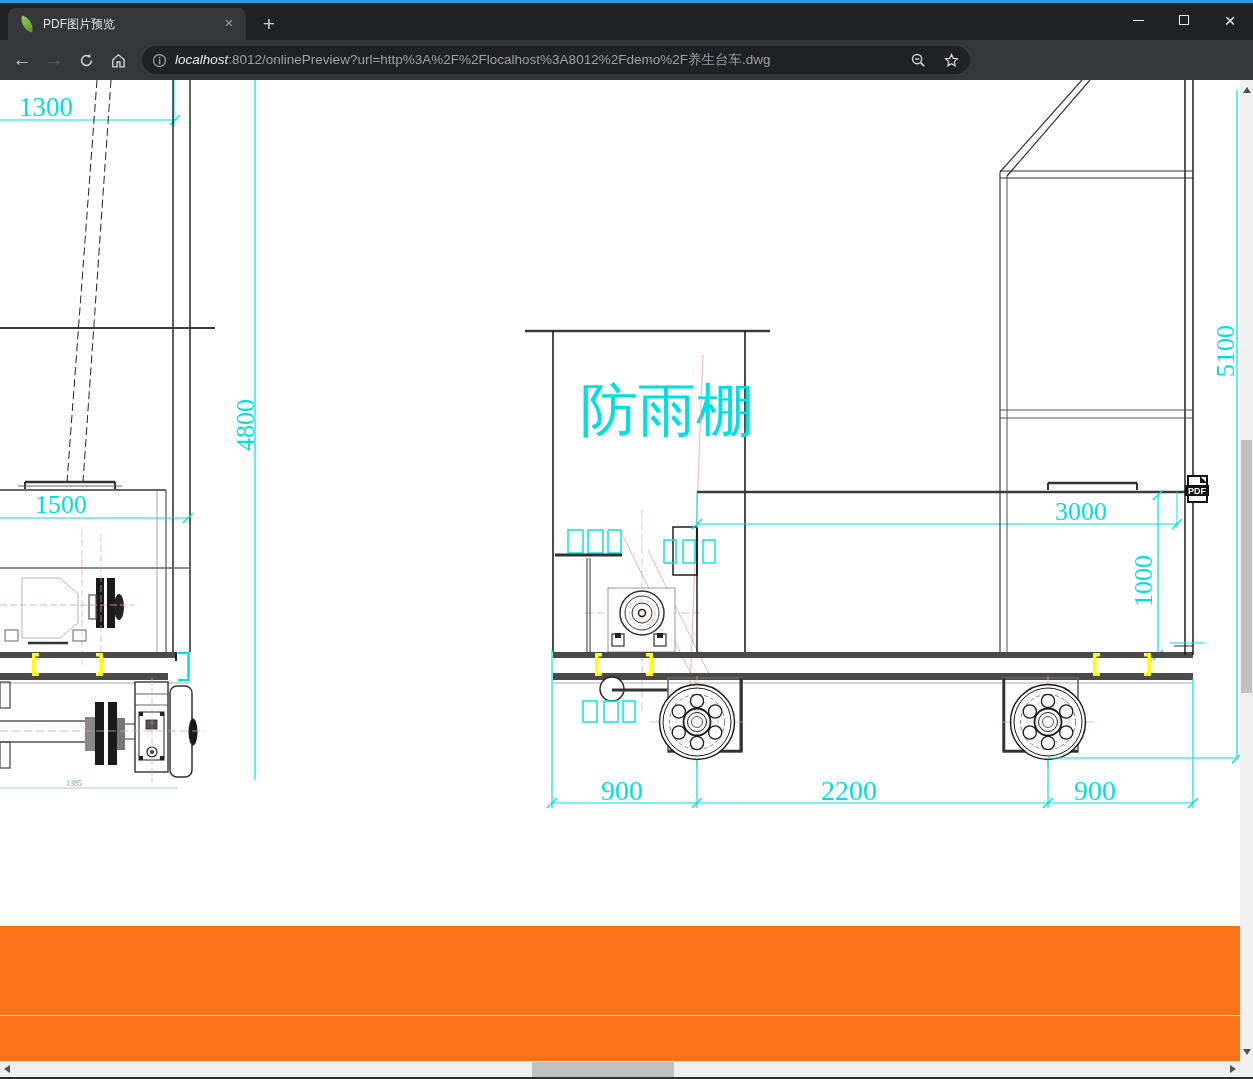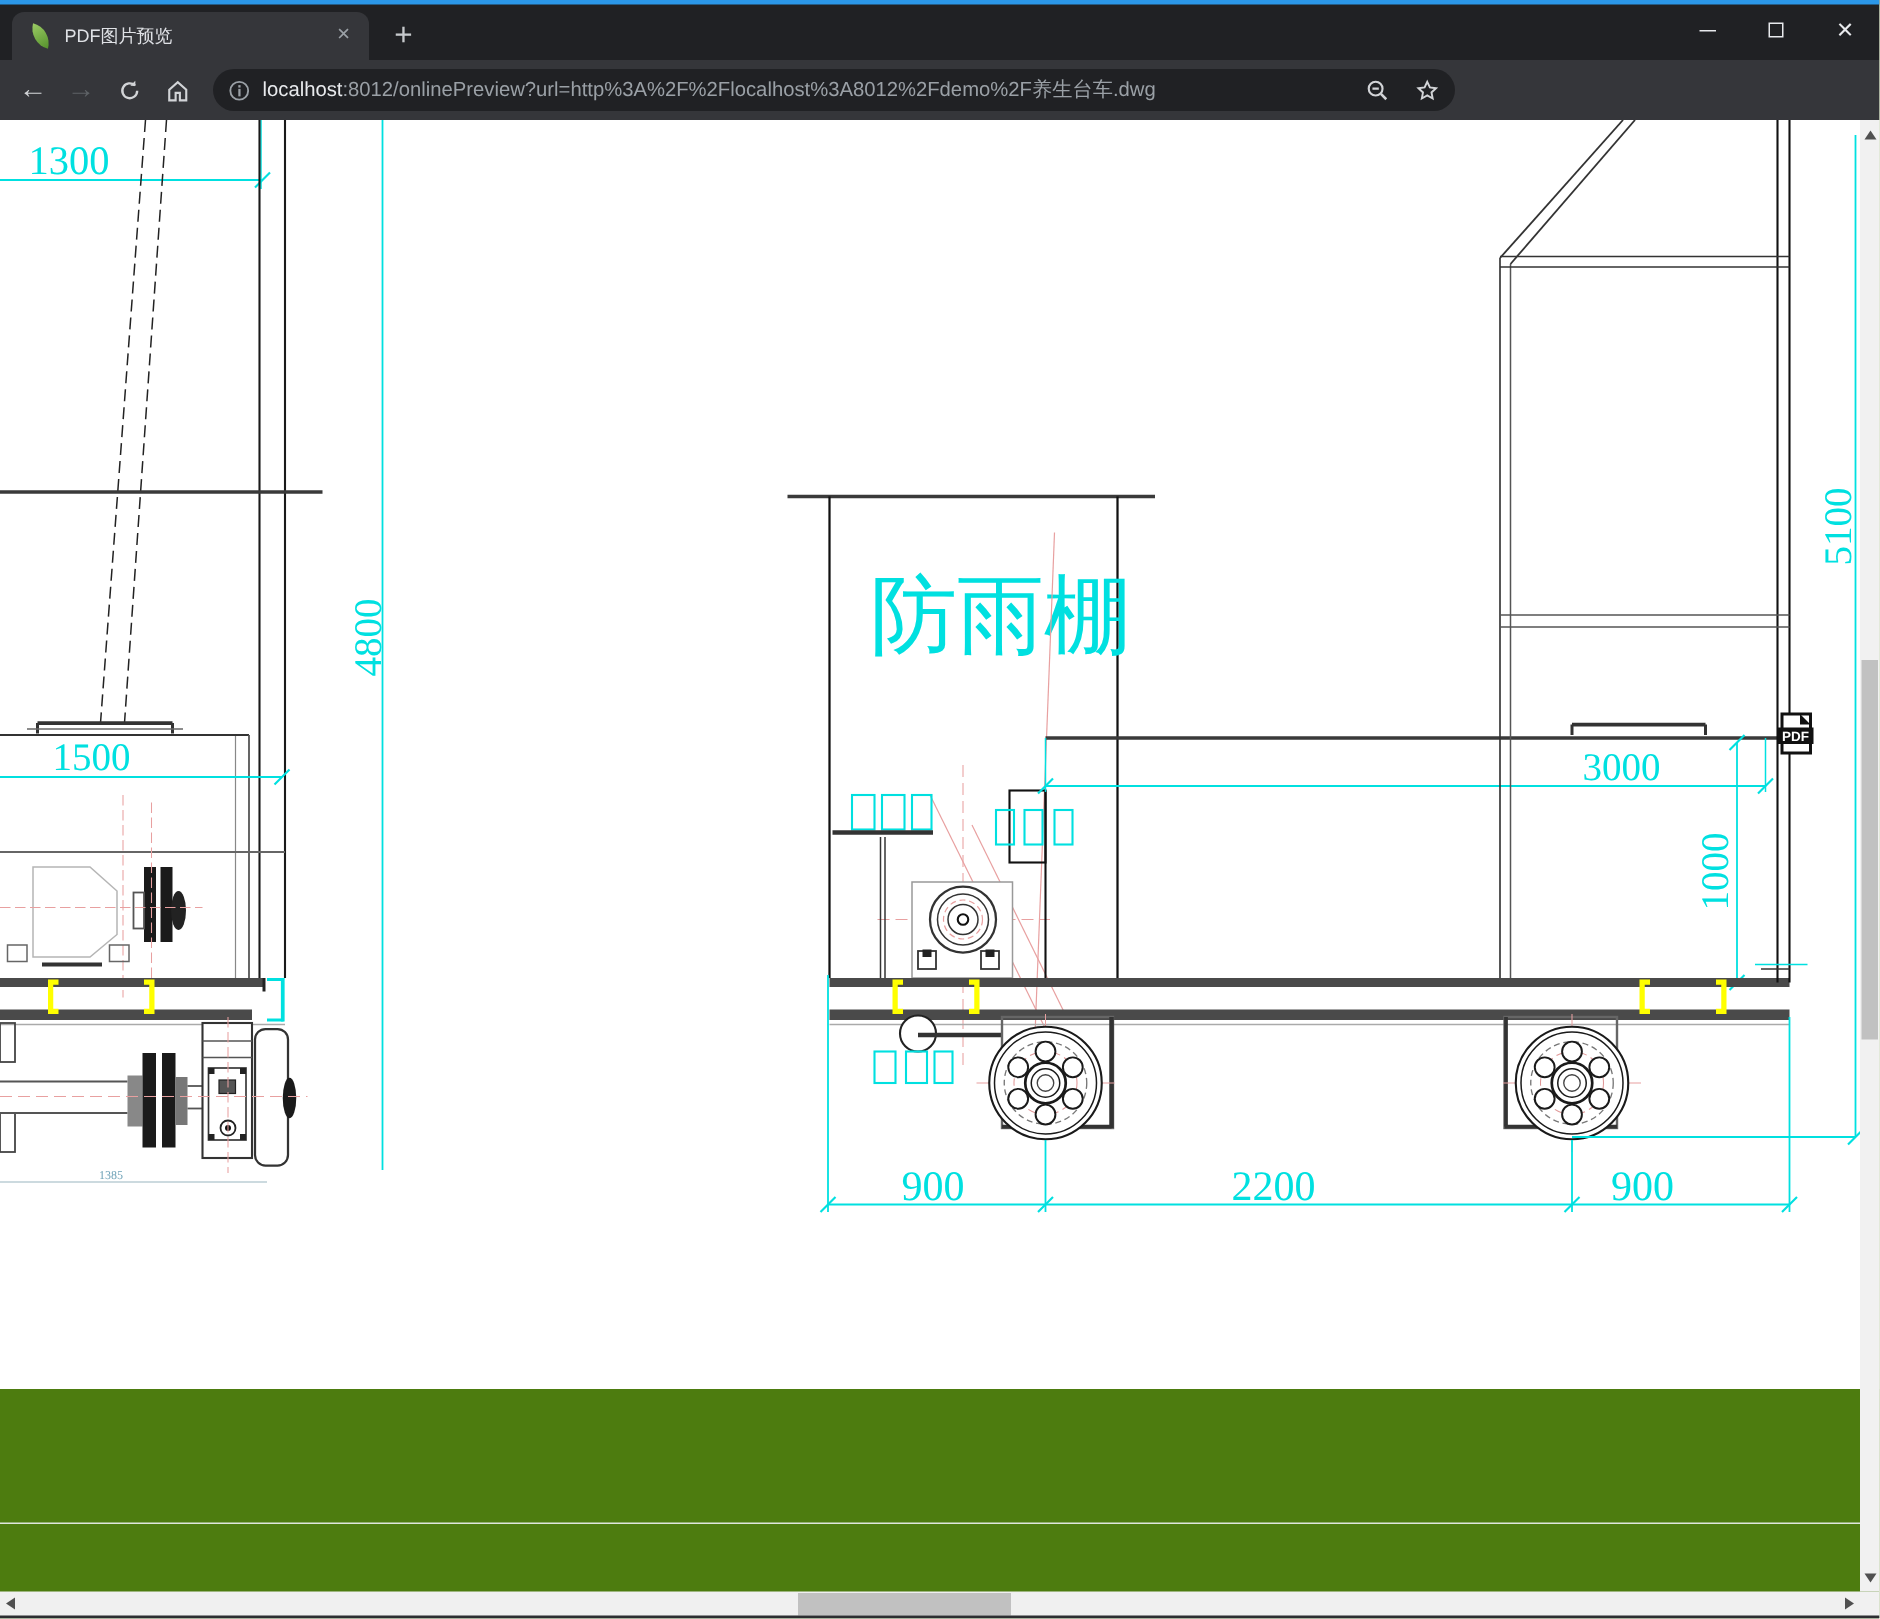--- a/index.html
+++ b/index.html
@@ -1,18 +1,18 @@
 <!DOCTYPE html>
 <html><head>
 <meta charset="utf-8">
 <style>
   * { margin:0; padding:0; box-sizing:border-box; }
   html,body { width:1253px; height:1079px; overflow:hidden; background:#fff;
     font-family:"Liberation Sans", sans-serif; }
-  .window { position:relative; width:1253px; height:1079px; background:#4d7c0f; }
+  .window { position:relative; width:1253px; height:1079px; background:#f97316; }
   .top-accent { position:absolute; top:0; left:0; width:100%; height:3px; background:#2b97e8; z-index:20;}
   
   .titlebar { position:absolute; top:0; left:0; width:100%; height:40px; background:#202124; }
   .tab { position:absolute; left:8px; top:8px; width:238px; height:32px; background:#35363a;
     border-radius:8px 8px 0 0; display:flex; align-items:center; padding:0 8px 0 12px; }
   .favicon-leaf { width:14px; height:14px; background:linear-gradient(135deg,#9ccc65,#55912c);
     border-radius:0 100% 0 100%; transform:rotate(15deg); flex:0 0 auto; }
   .tab-title { color:#dfe1e5; font-size:12px; margin-left:9px; white-space:nowrap; overflow:hidden;
     flex:1 1 auto; }
   .tab-close { color:#9aa0a6; font-size:15px; line-height:15px; width:18px; height:18px; text-align:center;
@@ -24,21 +24,21 @@
   .glyph-min { width:11px; height:0; border-bottom:1.6px solid #e8eaed; }
   .glyph-max { width:10px; height:10px; border:1.5px solid #e8eaed; }
   .glyph-close { color:#e8eaed; font-size:19px; font-weight:300; line-height:19px;}
   
   .toolbar { position:absolute; top:40px; left:0; width:100%; height:40px; background:#35363a; }
   .nav-btn { position:absolute; top:4px; width:32px; height:32px; display:flex; align-items:center;
     justify-content:center; border-radius:50%; color:#d2d4d7; font-size:19px; }
   .omnibox { position:absolute; left:142px; top:6px; width:828px; height:28px; background:#202124;
     border-radius:14px; display:flex; align-items:center; padding:0 10px; }
   .url-text { font-size:13.5px; white-space:nowrap; overflow:hidden; margin-left:8px; flex:1 1 auto;}
-  .url-host { color:#e8eaed; }
+  .url-host { color:#e8eaed;font-style:italic; }
   .url-rest { color:#9aa0a6; }
   .ext-icon { position:absolute; top:50px; width:21px; height:21px; border-radius:4px; }
   .ext-white { background:#f5f5f5; display:flex; align-items:center; justify-content:center; }
   .tm-shield { background:#2f9e41; clip-path:polygon(8% 0,92% 0,92% 62%,50% 100%,8% 62%);
     color:#fff; font-weight:bold; font-size:12px; display:flex; align-items:center; justify-content:center;
     border-radius:0;}
   .sep { position:absolute; left:1174px; top:51px; width:1px; height:18px; background:#5f6368; }
   .avatar { position:absolute; left:1184px; top:47px; width:27px; height:27px; border-radius:50%;
     background:#9a63d8; overflow:hidden; }
   .avatar .ear { position:absolute; width:7px; height:7px; background:#fff; border-radius:50%; top:4px; }

